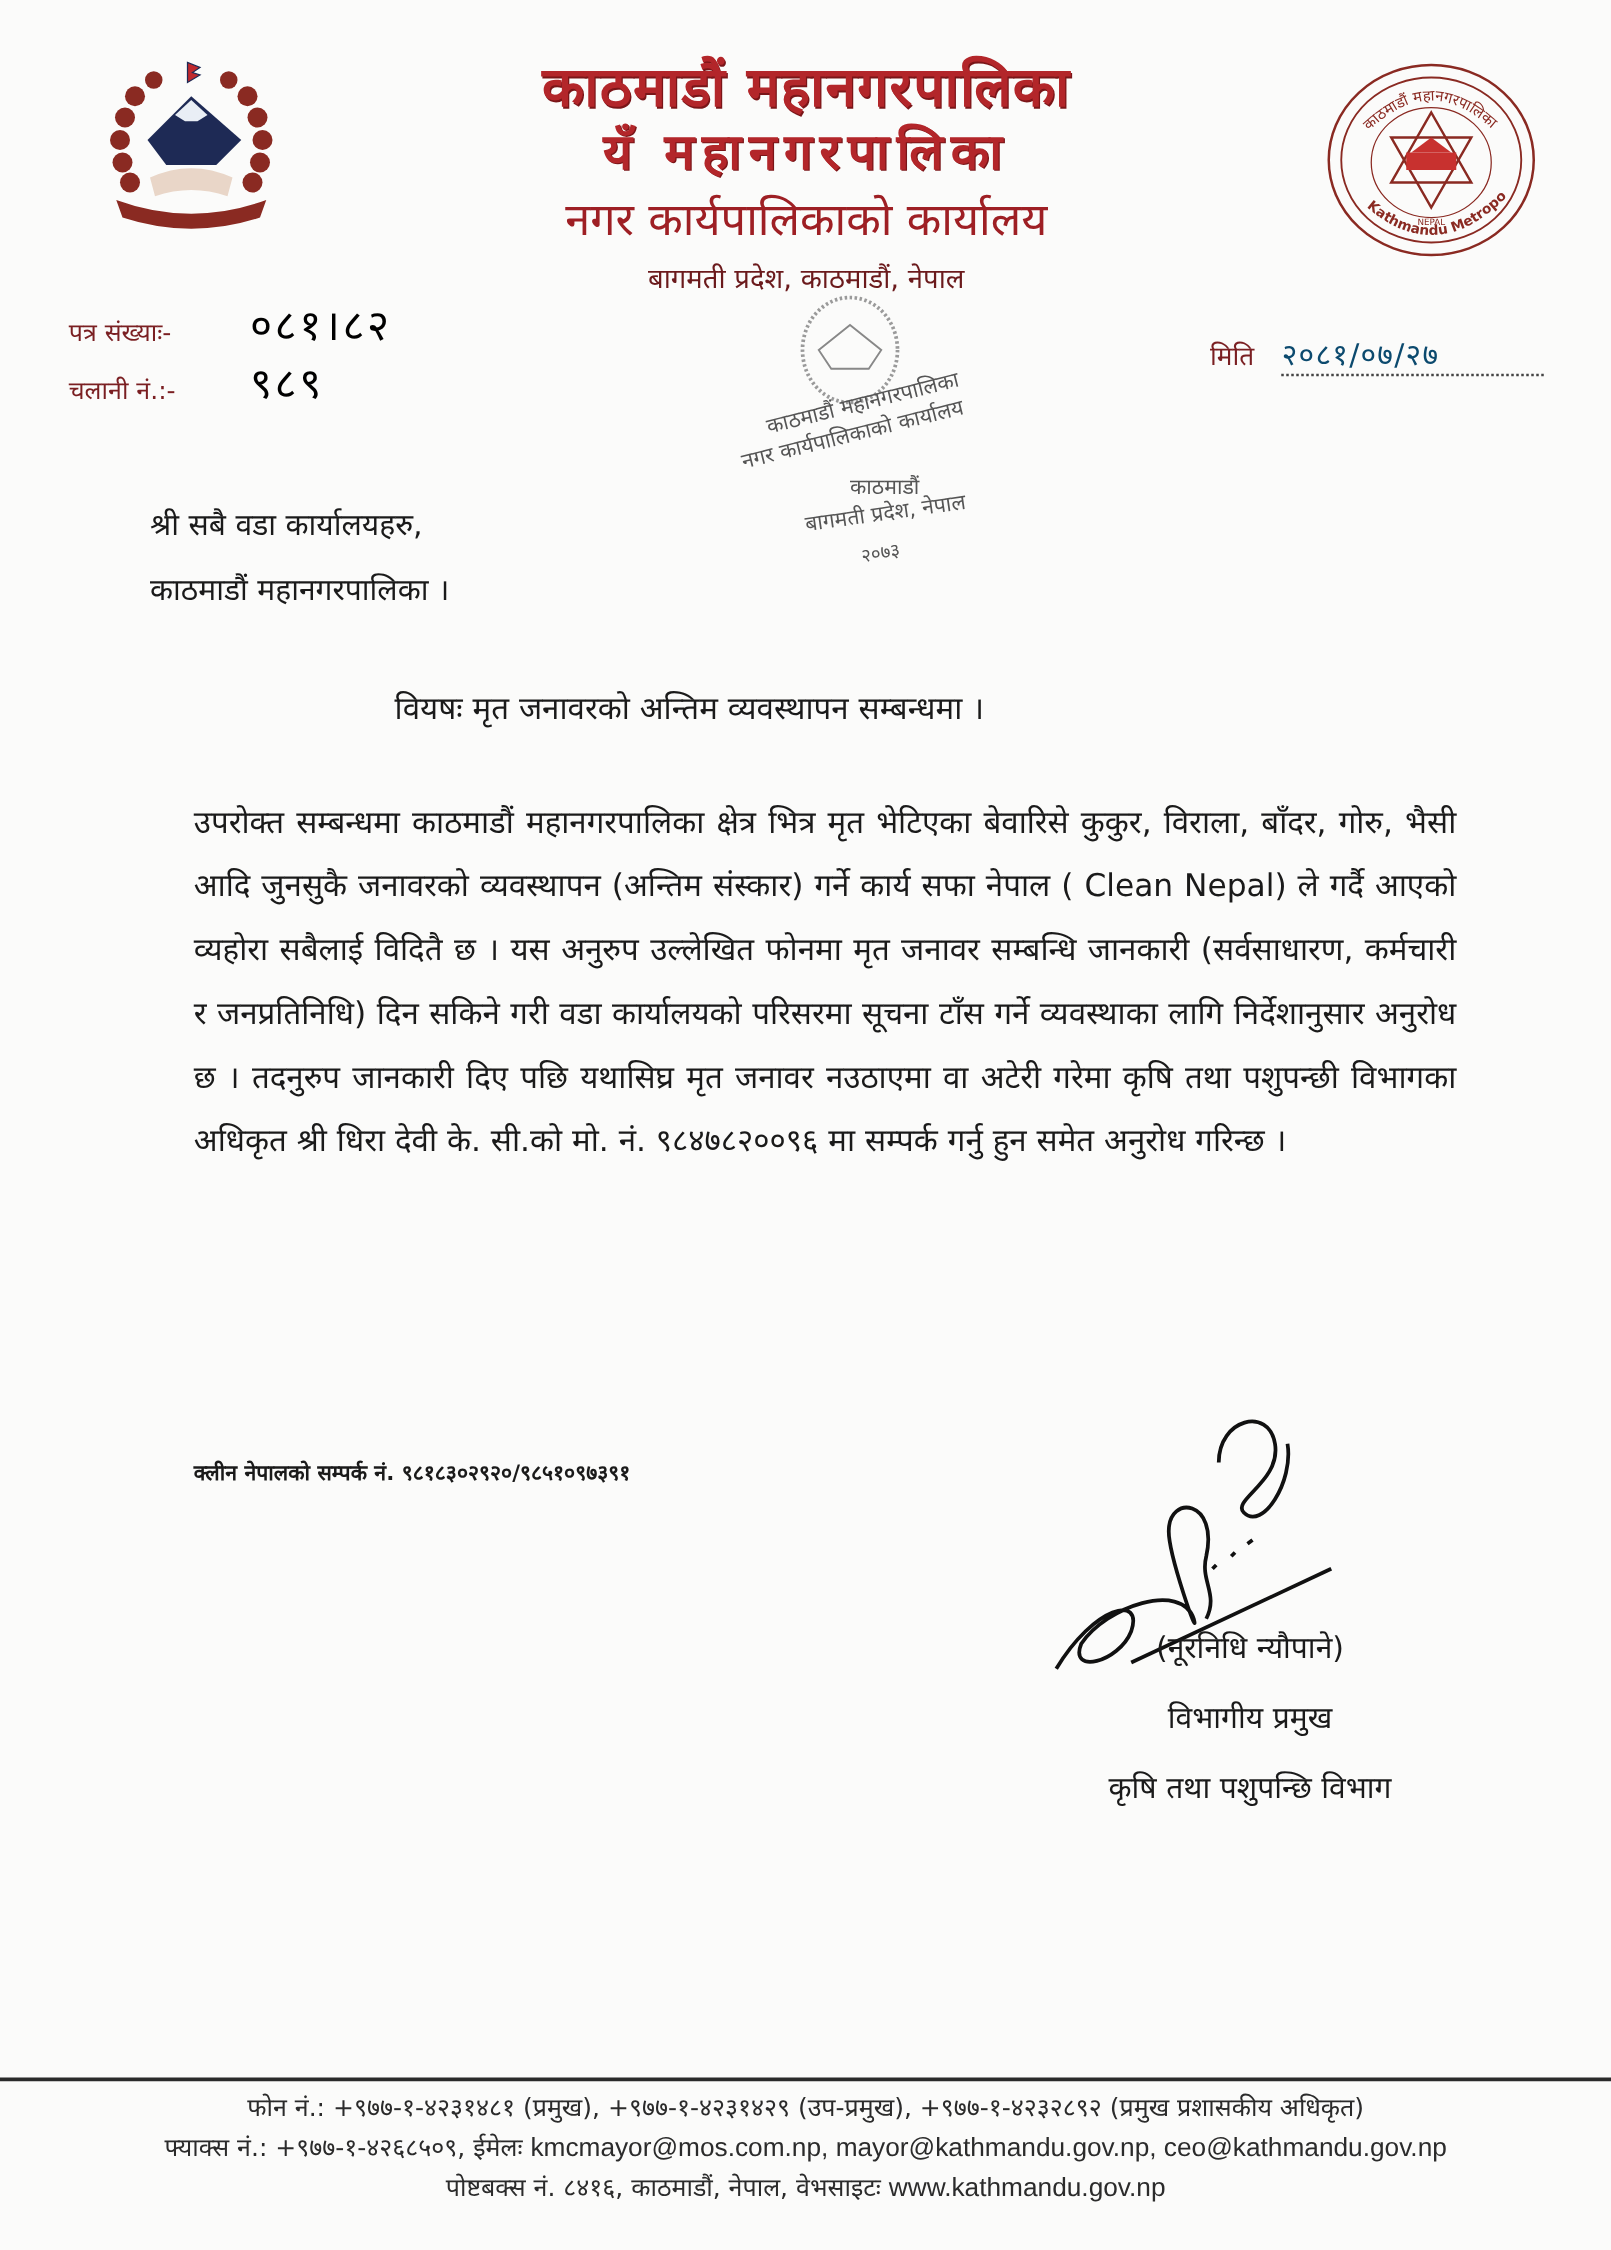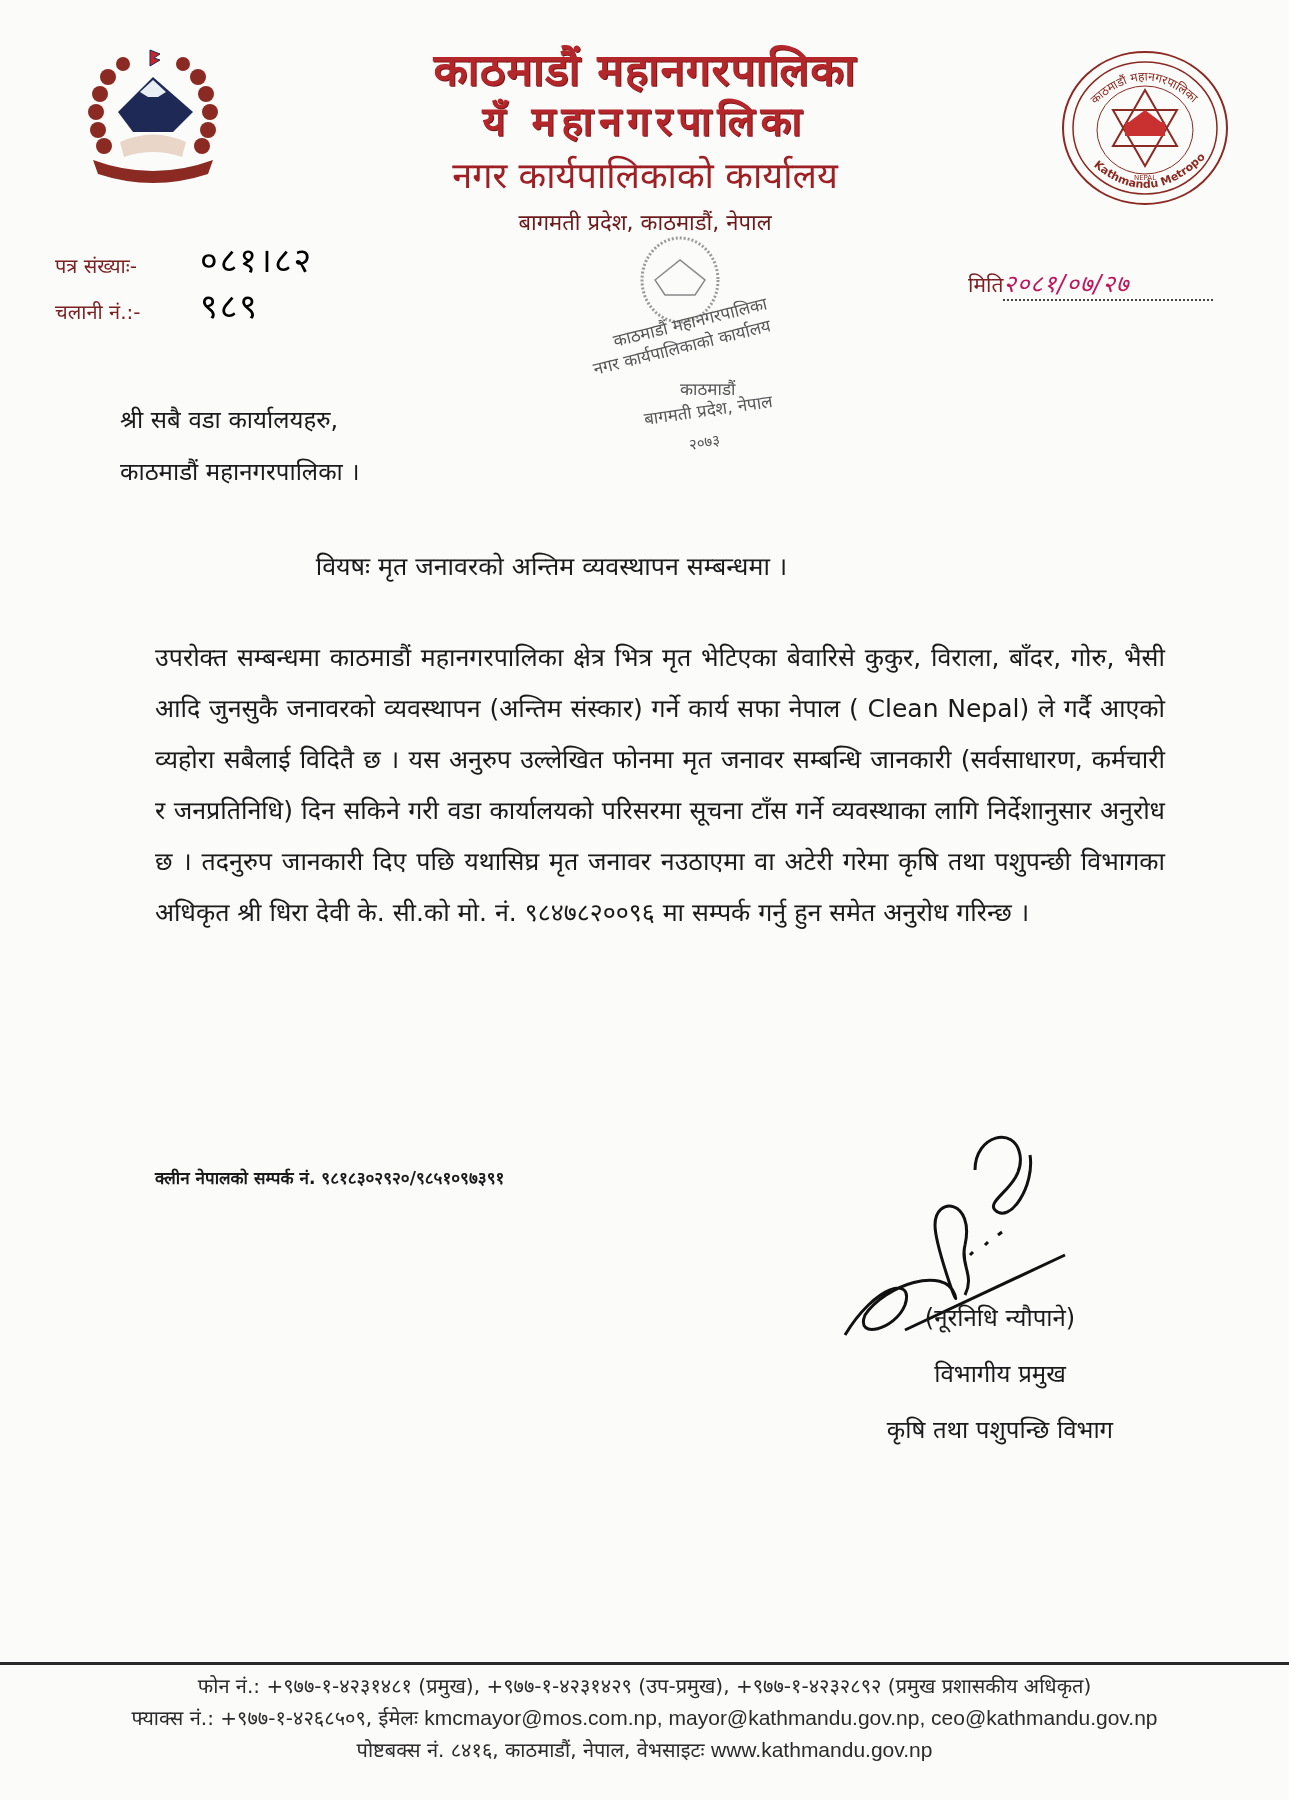--- a/index.html
+++ b/index.html
@@ -18,25 +18,25 @@
       left: 300px; width: 690px; text-align: center;
       color: #b3262a; font-weight: bold;
     }
     .lh-1 { top: 38px; font-size: 44px; letter-spacing: 1px; text-shadow: 1px 1px 0 #7a1518; }
     .lh-2 { top: 92px; font-size: 40px; letter-spacing: 6px; text-shadow: 1px 1px 0 #7a1518; }
     .lh-3 { top: 150px; font-size: 36px; font-weight: normal; color: #9e1f24; }
     .lh-4 { top: 206px; font-size: 22px; font-weight: normal; color: #6b1a1c; }
 
     .ref-label { font-size: 20px; color: #7a1f22; }
     .ref-hand { font-family: "DejaVu Sans", sans-serif; font-size: 34px; color: #000000; letter-spacing: 2px; }
-    .date-wrap { left: 968px; top: 266px; display: flex; align-items: baseline; gap: 0; }
+    .date-wrap { left: 968px; top: 266px; display: flex; align-items: baseline; gap: 22px; }
     .date-label { font-size: 21px; color: #7a1f22; }
     .date-val {
-      font-size: 24px; color: #be185d; border-bottom: 2px dotted #444;
-      padding-right: 40px; min-width: 170px; letter-spacing: 1px; font-style: italic;
+      font-size: 24px; color: #0c4a6e; border-bottom: 2px dotted #444;
+      padding-right: 40px; min-width: 170px; letter-spacing: 1px;
     }
     .office-stamp { left: 585px; top: 235px; width: 240px; height: 230px; }
 
     .addr { left: 120px; font-size: 24px; }
     .subject { left: 0; width: 1103px; text-align: center; top: 548px; font-size: 25px; }
     .para {
       left: 155px; width: 1010px; top: 632px;
       font-size: 25px; line-height: 51px; text-align: justify;
       text-align-last: left;
     }

